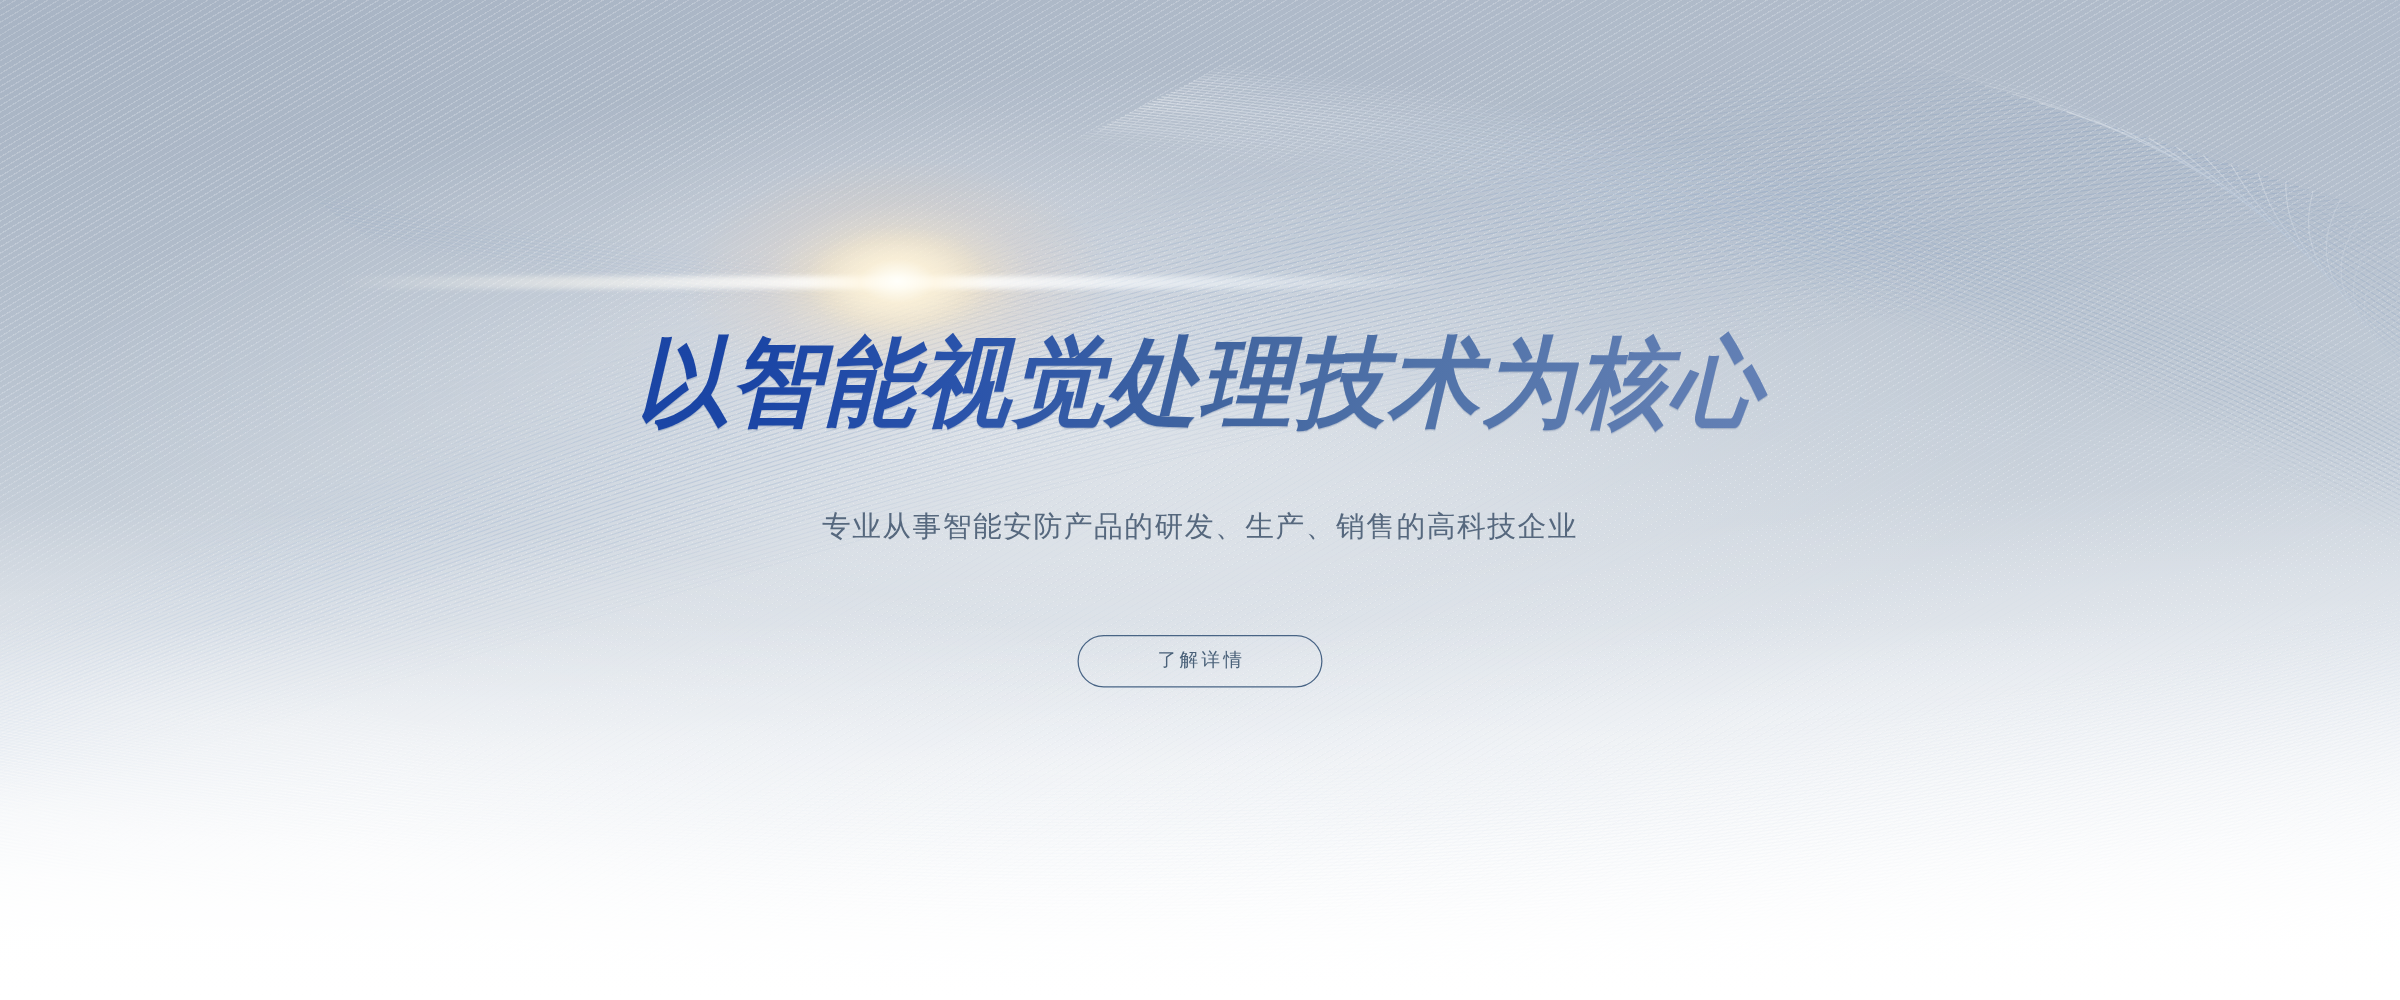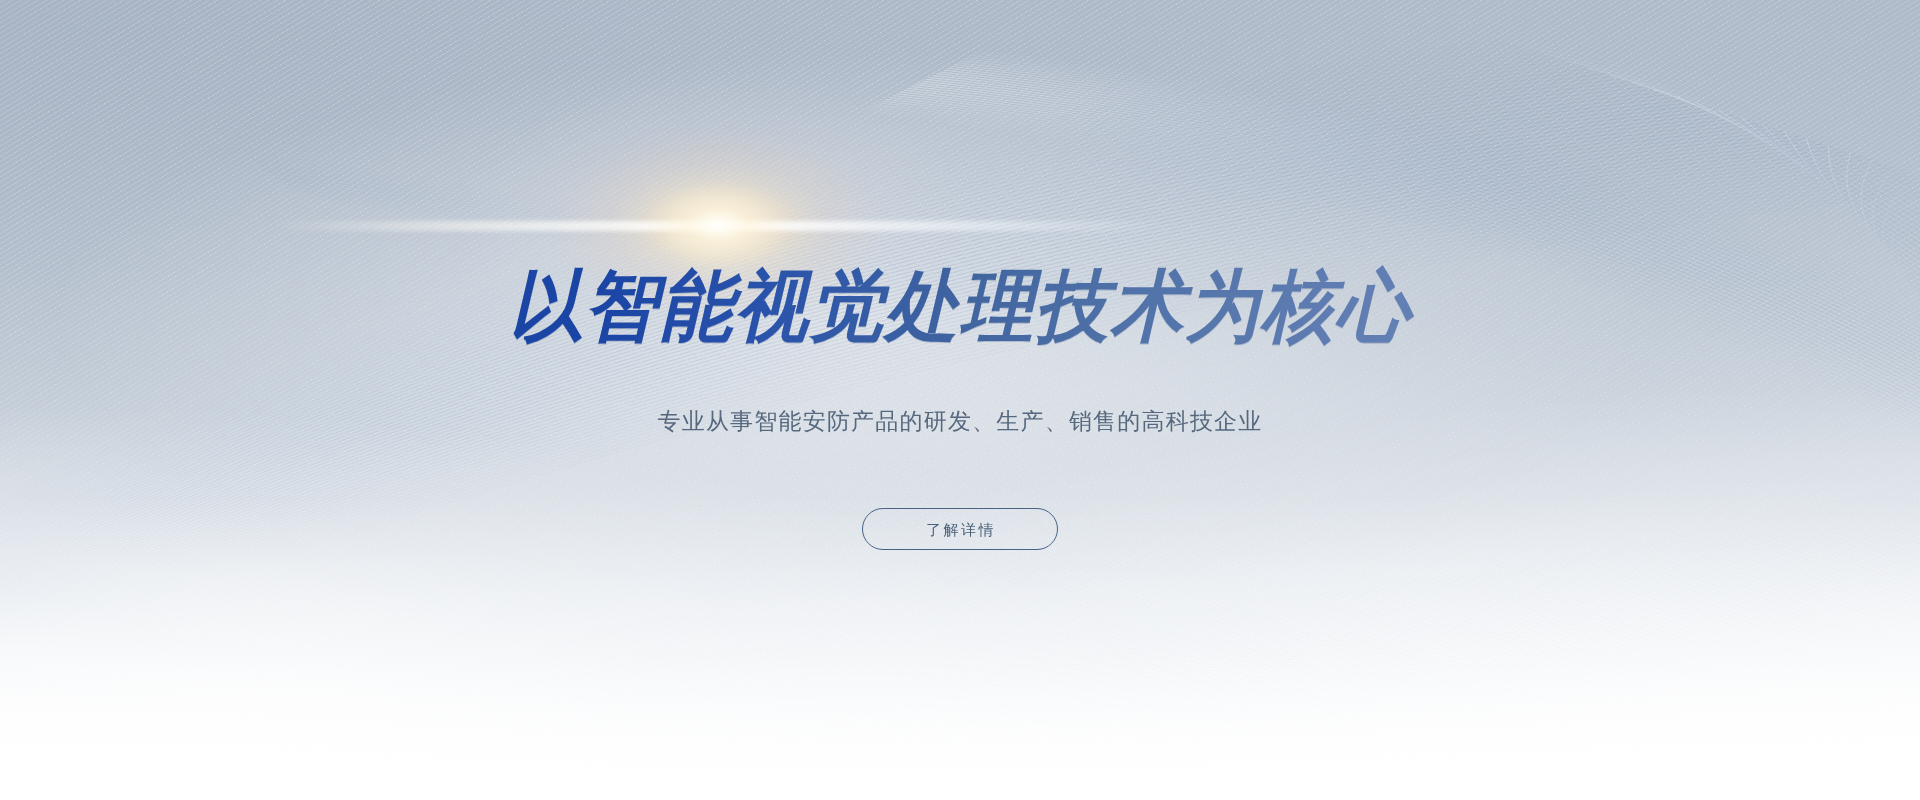--- a/index.html
+++ b/index.html
@@ -224,21 +224,21 @@
     display: flex;
     align-items: center;
     justify-content: center;
     cursor: pointer;
     padding: 0;
   }
   #cta-label {
     font-size: 15px;
     letter-spacing: 2.5px;
     color: #4a6179;
-    font-family: Liberation Sans, sans-serif;
+    font-family: Liberation Mono, monospace;
     line-height: 1;
     padding-left: 2px;
   }
 
   
   #bg-bottom-fade {
     background: linear-gradient(180deg,
       rgba(255,255,255,0) 0%,
       rgba(255,255,255,0) 62%,
       rgba(255,255,255,0.45) 82%,

